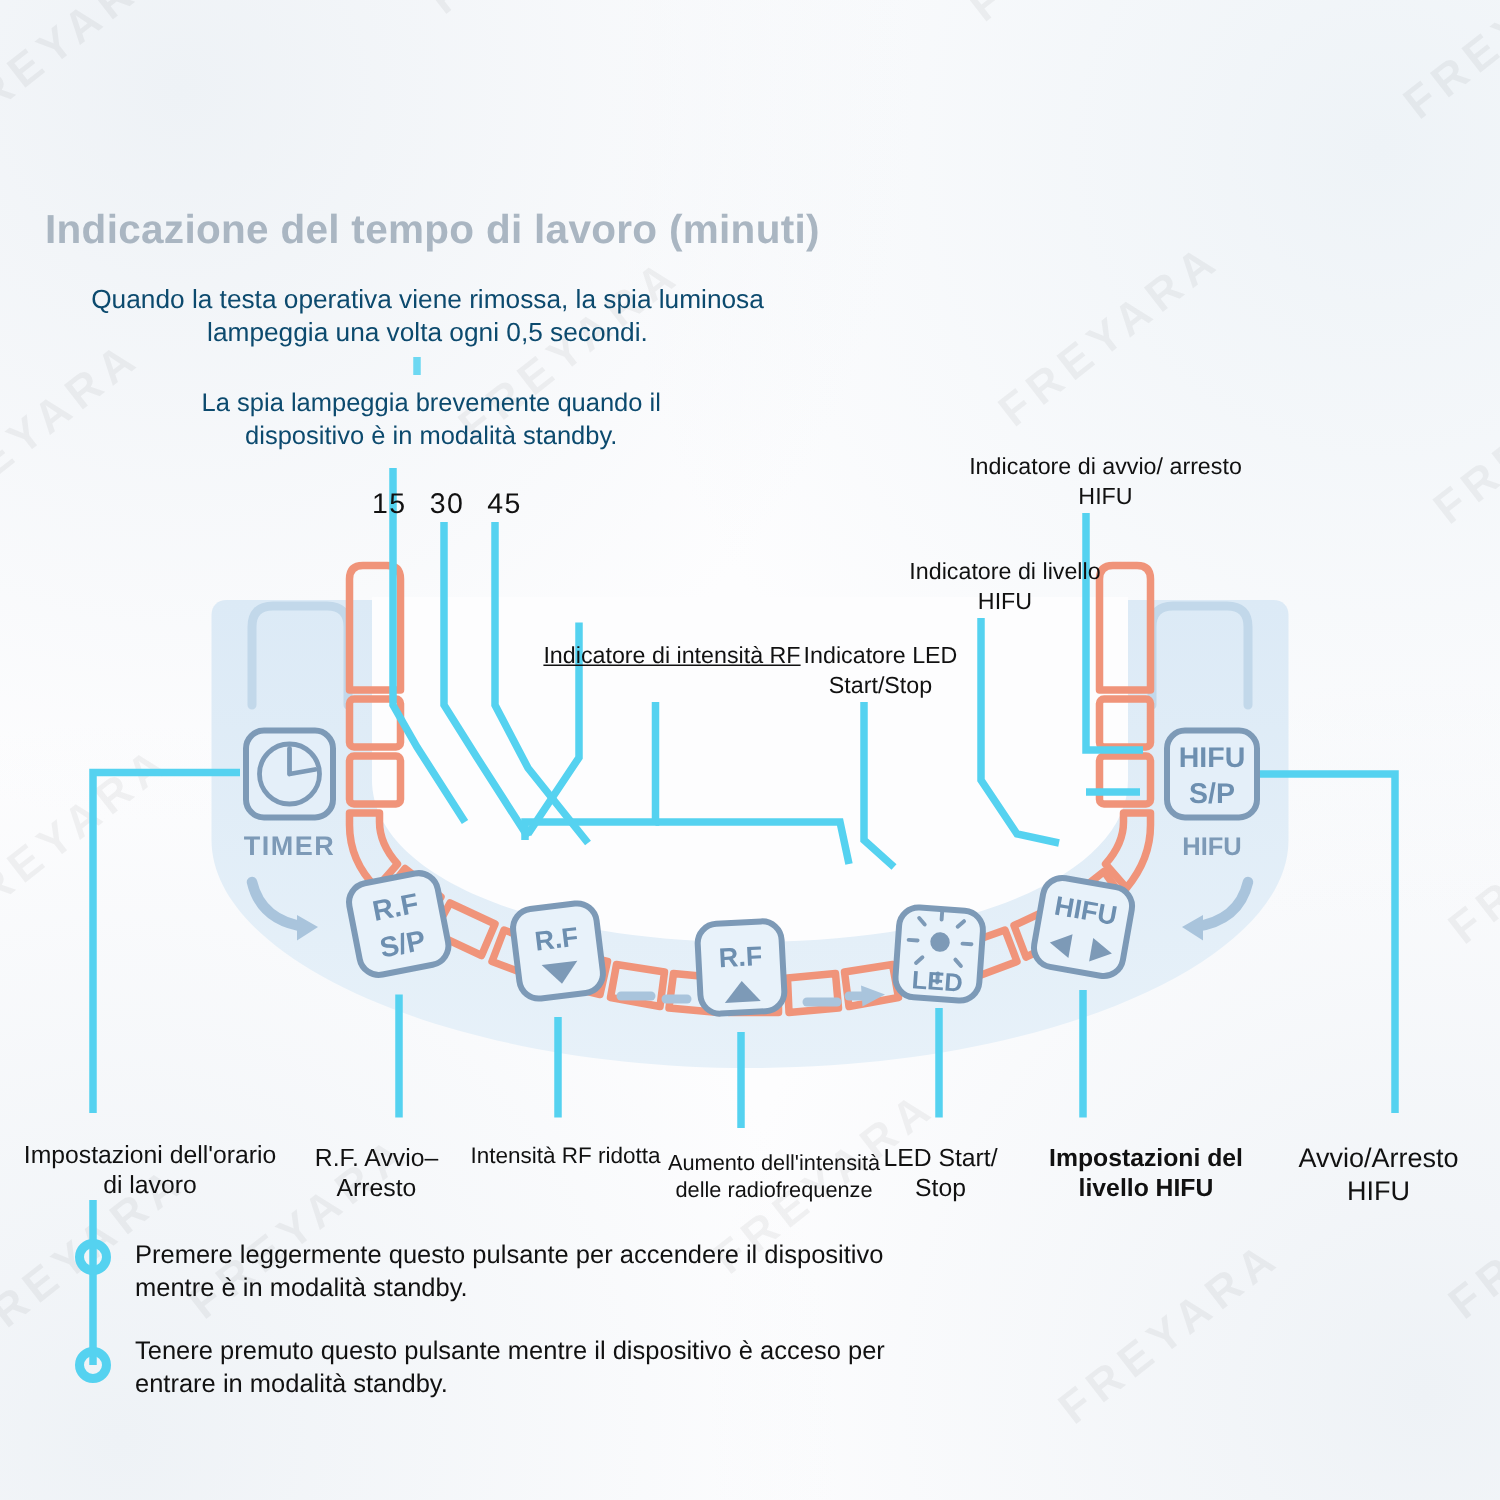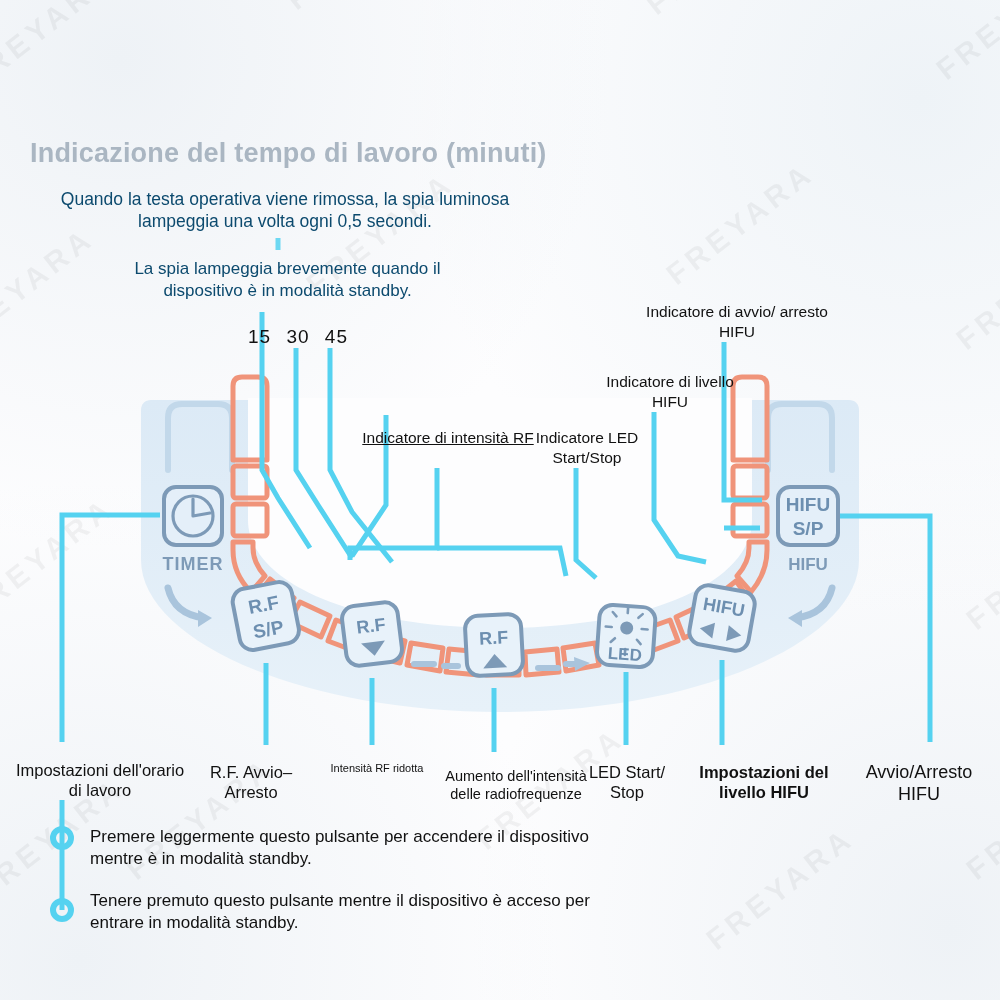--- a/index.html
+++ b/index.html
@@ -41,21 +41,21 @@
   .callout{position:absolute;z-index:13;text-align:center;font-size:15.5px;line-height:1.26;color:#111;}
   .co-rfsp {left:322px;top:375px;width:180px;}
   .co-rfint{left:362px;top:428px;width:172px;text-decoration:underline;}
   .co-led  {left:512px;top:428px;width:150px;}
   .co-hifulv{left:590px;top:372px;width:160px;}
   .co-hifusp{left:642px;top:302px;width:190px;}
 
   .btnlabel{position:absolute;z-index:13;text-align:center;line-height:1.22;color:#111;}
   .bl1{left:10px;top:760px;width:180px;font-size:16.5px;}
   .bl2{left:186px;top:762px;width:130px;font-size:16.5px;}
-  .bl3{left:312px;top:762px;width:130px;font-size:11px;}
+  .bl3{left:312px;top:762px;width:130px;font-size:15px;}
   .bl4{left:436px;top:768px;width:160px;font-size:14.5px;}
   .bl5{left:572px;top:762px;width:110px;font-size:16.5px;}
   .bl6{left:684px;top:762px;width:160px;font-size:16.5px;font-weight:bold;}
   .bl7{left:844px;top:762px;width:150px;font-size:18px;}
 
   .note{position:absolute;z-index:13;font-size:17px;line-height:1.3;color:#111;}
   .n1{left:90px;top:826px;width:520px;}
   .n2{left:90px;top:890px;width:520px;}
 
   

